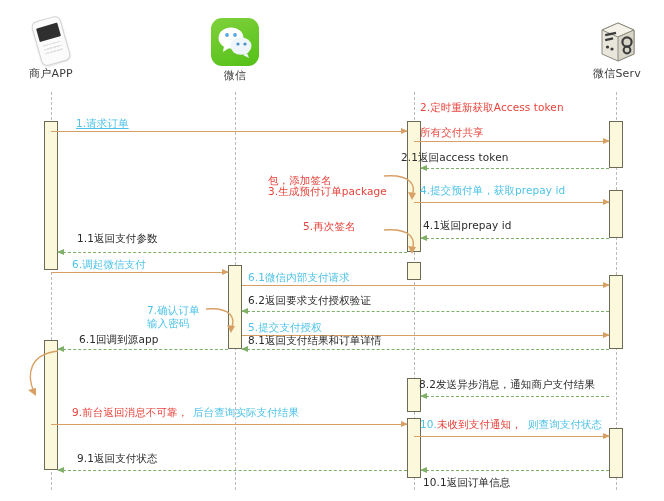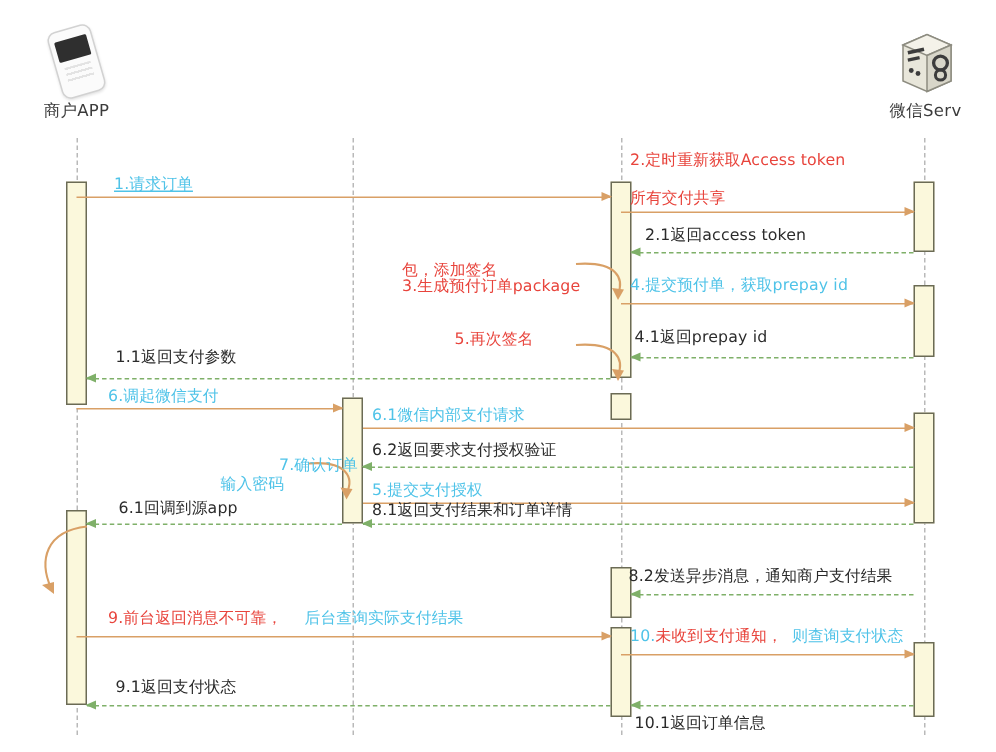--- a/index.html
+++ b/index.html
@@ -94,20 +94,37 @@
 
 <div id="diagram">
 
   <div class="actor" style="left:11px;top:18px;width:80px;">
     <div class="icon">
       <div class="phone"></div>
     </div>
     <div class="name">商户APP</div>
   </div>
 
+  <div class="actor" style="left:195px;top:18px;width:80px;">
+    <div class="icon">
+      <div class="wechat">
+        <svg width="48" height="48" viewBox="0 0 48 48" style="position:absolute;left:0;top:0;">
+          <ellipse cx="20" cy="20" rx="12.5" ry="10.5" fill="#ffffff"></ellipse>
+          <polygon points="13,28 12,34 18,30" fill="#ffffff"></polygon>
+          <circle cx="16" cy="17" r="1.9" fill="#5aa9de"></circle>
+          <circle cx="24" cy="17" r="1.9" fill="#5aa9de"></circle>
+          <ellipse cx="30" cy="28" rx="10.5" ry="8.8" fill="#eef6fb"></ellipse>
+          <polygon points="36,35 38,40 32,37" fill="#eef6fb"></polygon>
+          <circle cx="27" cy="26" r="1.6" fill="#4a8fc7"></circle>
+          <circle cx="34" cy="26" r="1.6" fill="#4a8fc7"></circle>
+        </svg>
+      </div>
+    </div>
+    <div class="name">微信</div>
+  </div>
 
 
   <div class="actor" style="left:572px;top:18px;width:90px;">
     <div class="icon">
       <div class="server">
         <svg width="46" height="46" viewBox="0 0 46 46">
           <polygon points="8,12 24,5 40,12 40,36 24,43 8,36" fill="#e8e6da" stroke="#8d8c80" stroke-width="1"></polygon>
           <polygon points="8,12 24,5 40,12 24,19" fill="#f4f2e9" stroke="#8d8c80" stroke-width="1"></polygon>
           <polygon points="24,19 40,12 40,36 24,43" fill="#d8d6c9" stroke="#8d8c80" stroke-width="1"></polygon>
           <rect x="11" y="16" width="11" height="2.4" fill="#3c3c3c" transform="rotate(-12 11 16)"></rect>
@@ -152,21 +169,21 @@
     <div class="line"></div>
     <div class="arrowR"></div>
   </div>
   <div class="label lbl-red" style="left:420px;top:101px;">2.定时重新获取Access token</div>
   <div class="label lbl-red" style="left:420px;top:126px;">所有交付共享</div>
 
   <div class="msg dashed" style="left:421px;top:168px;width:188px;">
     <div class="line"></div>
     <div class="arrowL"></div>
   </div>
-  <div class="label lbl-black" style="left:430px;top:151px;">2.1返回access token</div>
+  <div class="label lbl-black" style="left:401px;top:151px;">2.1返回access token</div>
 
   <div class="loop" style="left:382px;top:172px;">
     <svg width="42" height="36" viewBox="0 0 42 36">
       <path d="M2,4 C30,2 34,14 30,24" fill="none" stroke="#d9a066" stroke-width="1.4"></path>
       <polygon points="30,28 26,20 34,21" fill="#d9a066"></polygon>
     </svg>
   </div>
   <div class="label lbl-red" style="left:268px;top:161px;margin-top:24px;">3.生成预付订单package</div>
   <div class="label lbl-red" style="left:268px;top:174px;">包，添加签名</div>
 
@@ -213,21 +230,21 @@
     <div class="arrowL"></div>
   </div>
   <div class="label lbl-black" style="left:248px;top:294px;">6.2返回要求支付授权验证</div>
 
   <div class="loop" style="left:204px;top:306px;">
     <svg width="40" height="34" viewBox="0 0 40 34">
       <path d="M2,3 C28,1 32,13 27,23" fill="none" stroke="#d9a066" stroke-width="1.4"></path>
       <polygon points="27,27 23,19 31,20" fill="#d9a066"></polygon>
     </svg>
   </div>
-  <div class="label lbl-blue" style="left:147px;top:304px;margin-left:39px;">7.确认订单</div>
+  <div class="label lbl-blue" style="left:147px;top:304px;">7.确认订单</div>
   <div class="label lbl-blue" style="left:147px;top:317px;">输入密码</div>
 
   <div class="msg solid" style="left:242px;top:335px;width:367px;">
     <div class="line"></div>
     <div class="arrowR"></div>
   </div>
   <div class="label lbl-blue" style="left:248px;top:321px;">5.提交支付授权</div>
 
   <div class="msg dashed" style="left:242px;top:349px;width:367px;">
     <div class="line"></div>
@@ -245,21 +262,21 @@
     <div class="line"></div>
     <div class="arrowL"></div>
   </div>
   <div class="label lbl-black" style="left:419px;top:378px;">8.2发送异步消息，通知商户支付结果</div>
 
   <div class="msg solid" style="left:51px;top:424px;width:356px;">
     <div class="line"></div>
     <div class="arrowR"></div>
   </div>
   <div class="label lbl-red" style="left:72px;top:406px;">9.前台返回消息不可靠，</div>
-  <div class="label lbl-blue" style="left:203px;top:406px;">后台查询实际支付结果</div>
+  <div class="label lbl-blue" style="left:193px;top:406px;">后台查询实际支付结果</div>
 
   <div class="loop" style="left:22px;top:348px;">
     <svg width="38" height="54" viewBox="0 0 38 54">
       <path d="M36,3 C8,6 4,26 12,44" fill="none" stroke="#d9a066" stroke-width="1.4"></path>
       <polygon points="14,48 6,42 14,40" fill="#d9a066"></polygon>
     </svg>
   </div>
 
   <div class="msg solid" style="left:414px;top:436px;width:195px;">
     <div class="line"></div>

